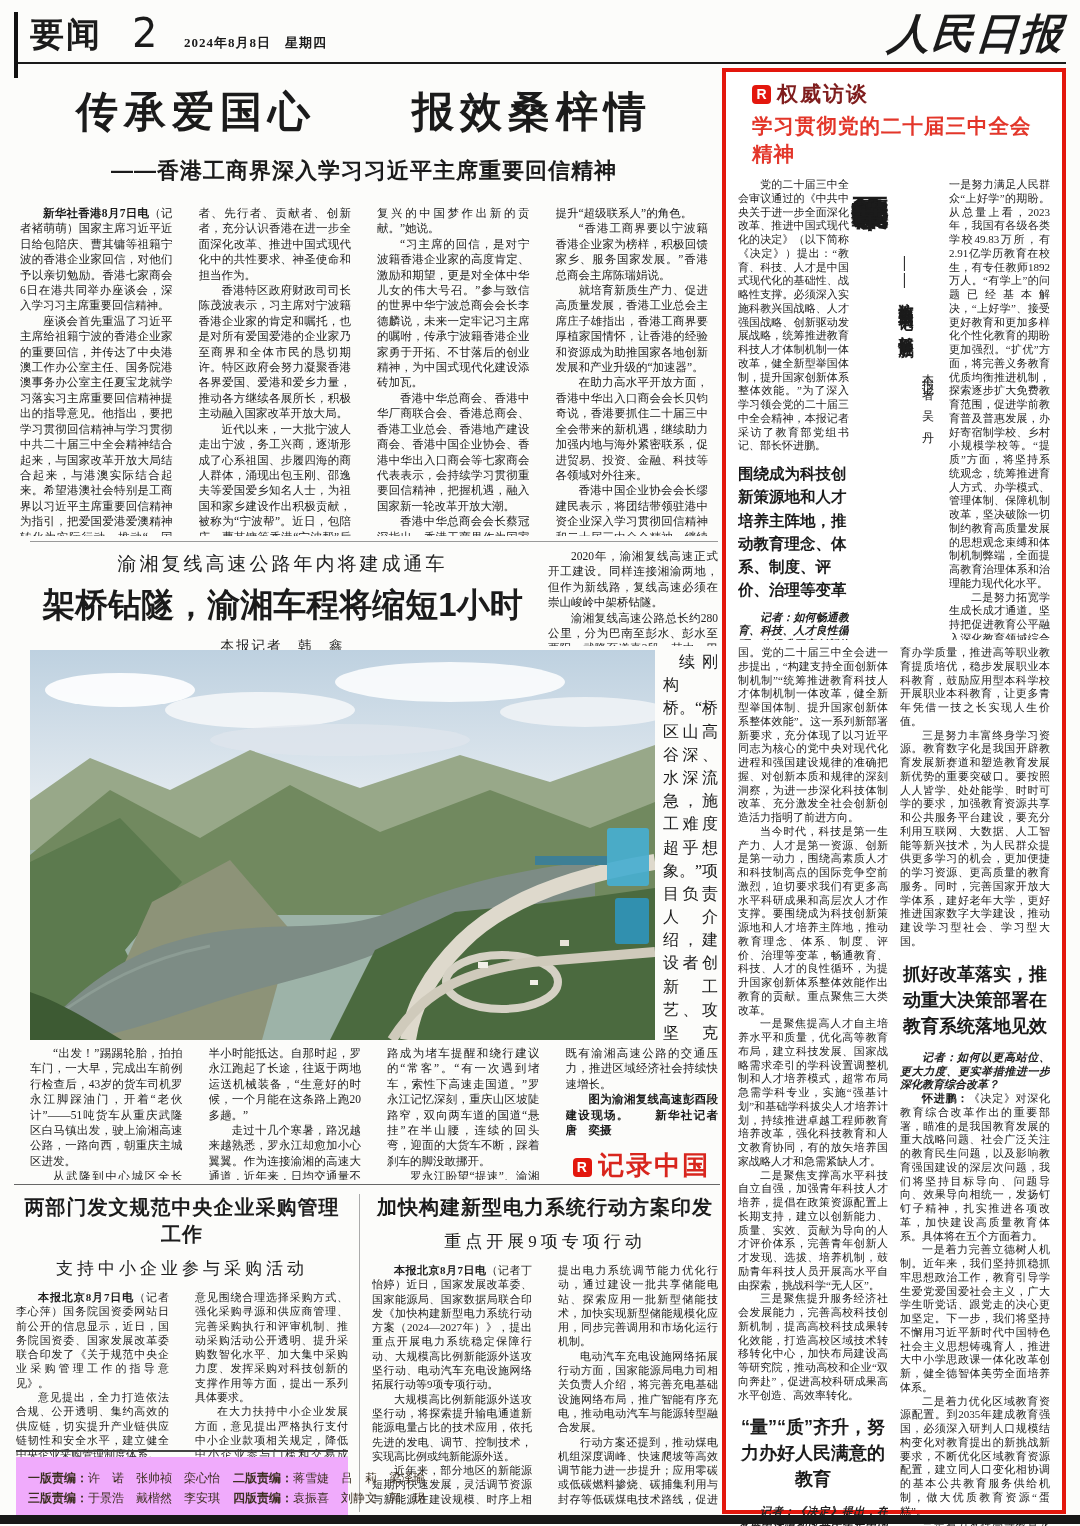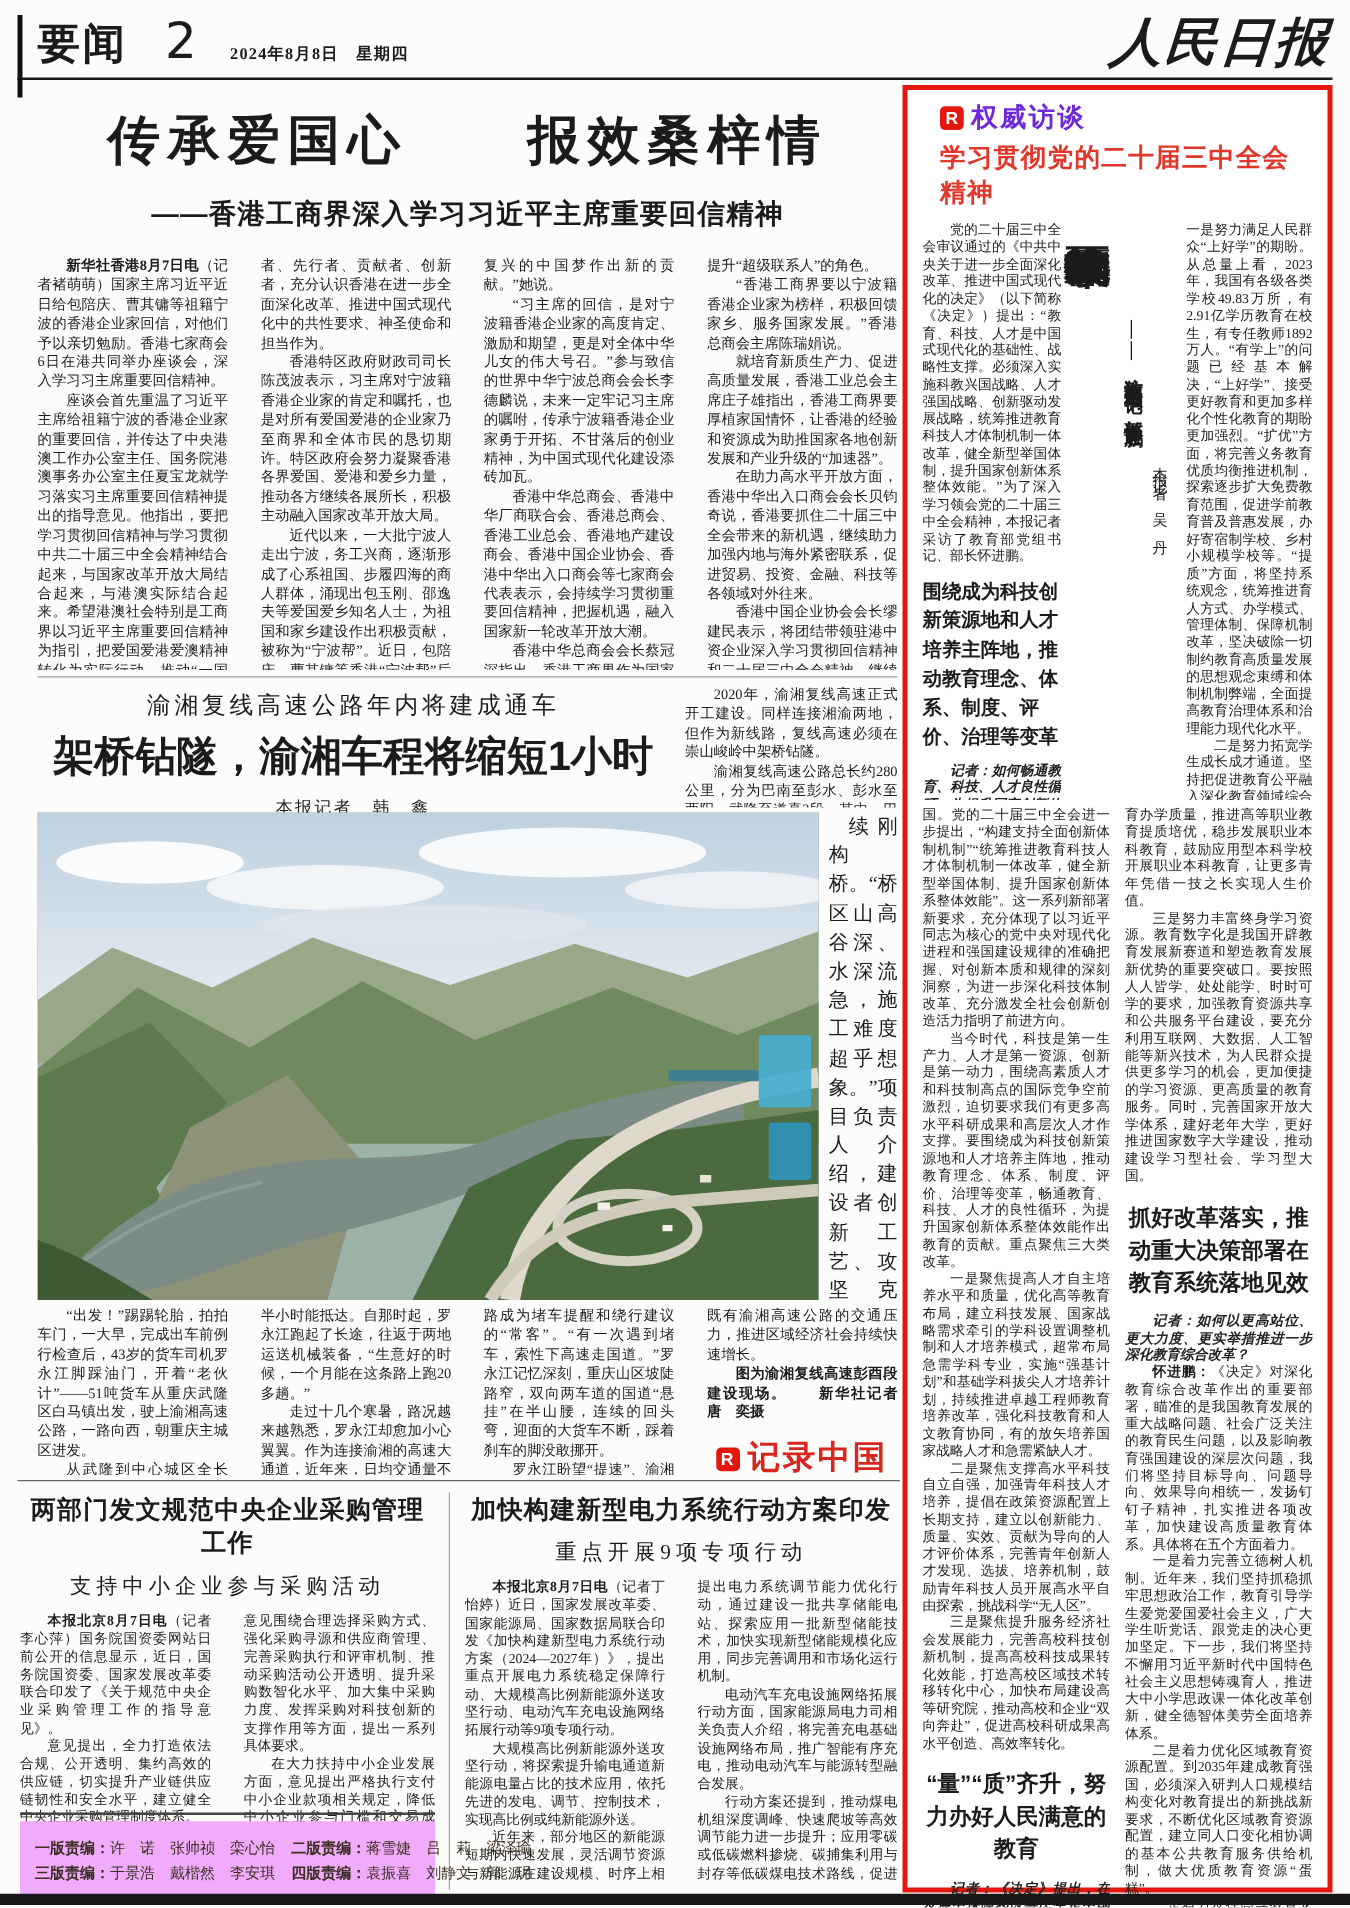--- a/index.html
+++ b/index.html
@@ -15,21 +15,21 @@
             font-family:"Liberation Serif","DejaVu Serif",serif;letter-spacing:2px;transform:skewX(-4deg);}
   
   .cols{display:flex;gap:26px;}
   .col{flex:1;font-size:11.5px;line-height:1.34;text-align:justify;overflow:hidden;}
   .col p,.ivcol p{margin:0;text-indent:2em;}
   p.cont{text-indent:0;}
   p.q{font-style:italic;font-weight:bold;color:#222;}
   p.cap{font-weight:bold;}
   b{font-weight:700;}
   
-  #hk{position:absolute;left:30px;top:74px;width:688px;}
+  #hk{position:absolute;left:20px;top:74px;width:688px;}
   #hk h1{margin:10px 0 0;text-align:center;font-family:"Liberation Sans","DejaVu Sans",sans-serif;
          font-weight:900;font-size:42px;letter-spacing:6px;}
   #hk h2{margin:16px 0 0;text-align:center;font-family:"Liberation Sans","DejaVu Sans",sans-serif;
          font-weight:900;font-size:22px;letter-spacing:1px;}
   #hk .cols{margin-top:20px;height:330px;overflow:hidden;}
   
   #rule1{position:absolute;left:30px;top:541px;width:688px;height:1px;background:#999;}
   #yx-top{position:absolute;left:30px;top:549px;width:688px;height:97px;display:flex;}
   .yx-head{width:505px;}
   .yx-kicker{text-align:center;font-size:19px;letter-spacing:3px;margin-top:2px;}
@@ -65,21 +65,21 @@
   .ed-line{margin:3px 0;white-space:nowrap;}
   .ed-line b{margin-left:10px;}
   .ed-line b:first-child{margin-left:0;}
   
   #iv{position:absolute;left:722px;top:68px;width:344px;height:1446px;border:4px solid #e3170d;
       background:#fff;box-sizing:border-box;padding:10px 12px;}
   .badge-row{margin-left:14px;display:flex;align-items:center;height:24px;}
   .r-icon{display:inline-block;width:19px;height:19px;background:#e3170d;color:#fff;border-radius:4px;
           font:900 14px/19px "Liberation Sans","DejaVu Sans",sans-serif;text-align:center;margin-right:6px;flex:none;}
   .jl1 .r-icon{vertical-align:2px;}
-  .badge{font-family:"Liberation Sans","DejaVu Sans",sans-serif;font-weight:900;font-size:21px;color:#6d28d9;letter-spacing:2px;}
+  .badge{font-family:"Liberation Sans","DejaVu Sans",sans-serif;font-weight:900;font-size:21px;color:#7f1d1d;letter-spacing:2px;}
   .series{font-family:"Liberation Sans","DejaVu Sans",sans-serif;font-weight:900;font-size:20.5px;
           color:#e3362a;letter-spacing:1px;margin:6px 0 10px 14px;}
   .iv-top{display:flex;justify-content:space-between;height:462px;overflow:hidden;}
   .ivcol{font-size:11px;line-height:1.25;text-align:justify;overflow:hidden;}
   .ivn-l{width:112px;}
   .ivn-r{width:102px;}
   .v-strip{width:100px;flex:none;display:flex;gap:6px;overflow:hidden;}
   .v-head{writing-mode:vertical-rl;font-family:"Liberation Sans","DejaVu Sans",sans-serif;font-weight:900;
           font-size:36px;line-height:1.05;letter-spacing:1px;transform:scale(1.02,0.645);transform-origin:top center;
           white-space:nowrap;width:40px;}

